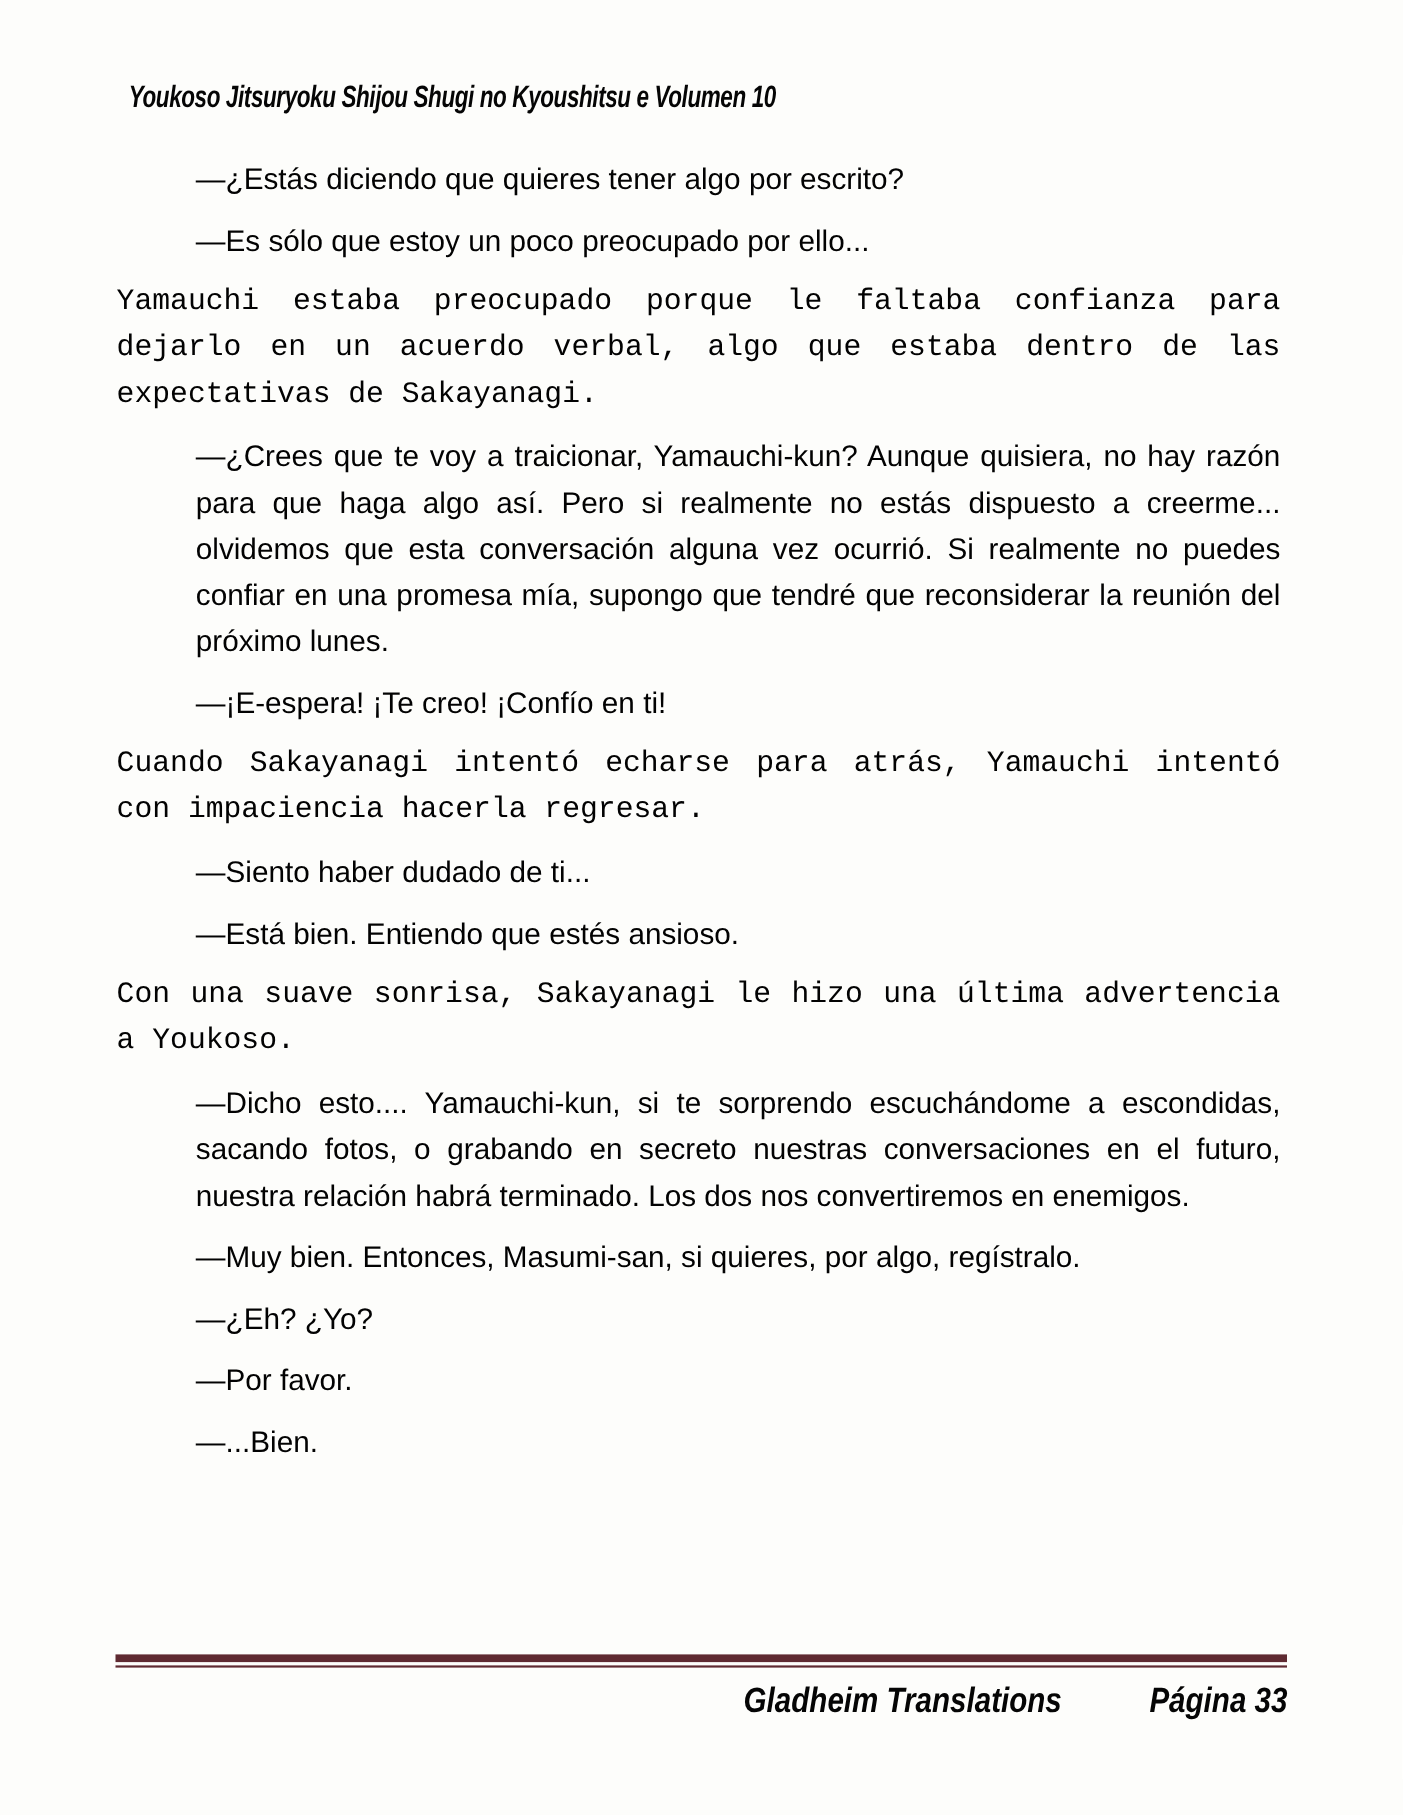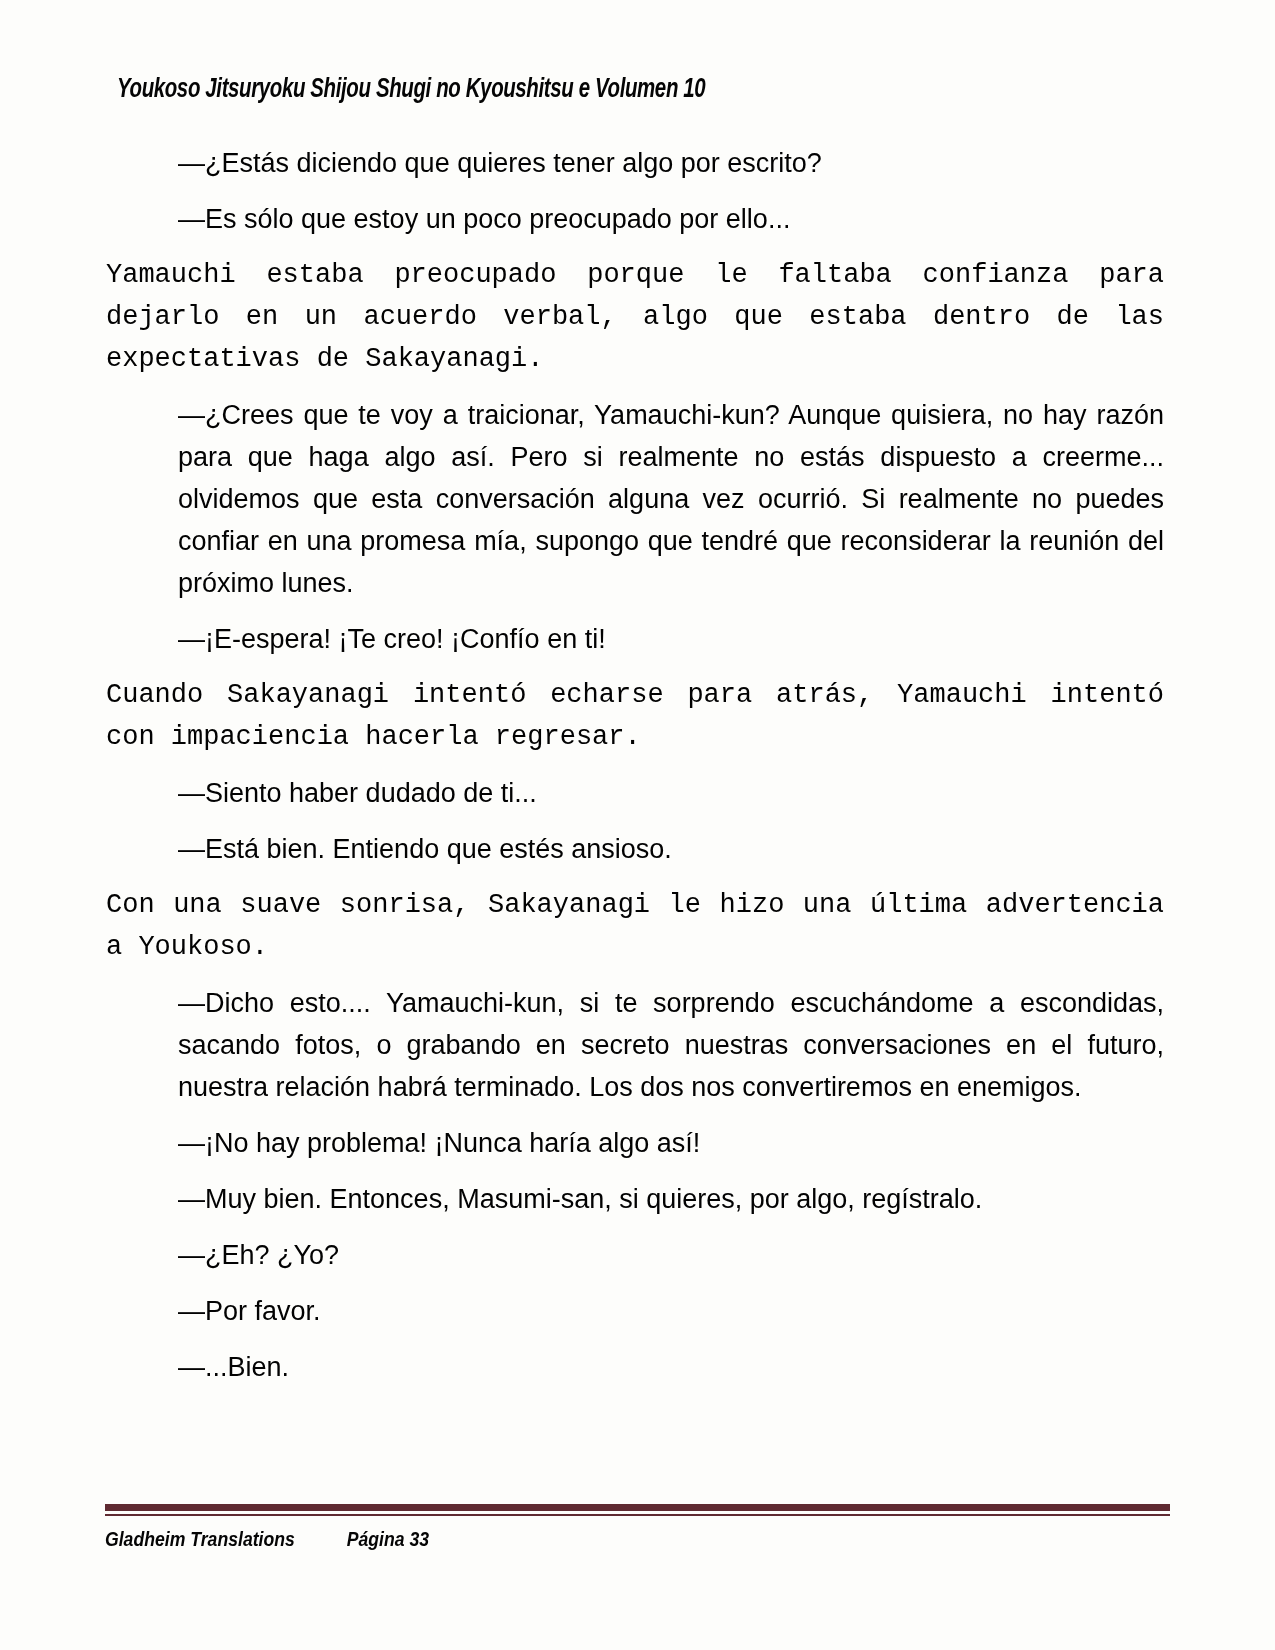--- a/index.html
+++ b/index.html
@@ -76,26 +76,26 @@
     background-clip: content-box;
     box-sizing: content-box;
     
     border-top: 7px solid #5f2a31;
     height: 0;
     padding-top: 0;
   }
   .footer-row {
     margin-top: 11px;
     display: flex;
-    justify-content: flex-start;
+    justify-content: flex-end;
     align-items: baseline;
     font-family: "Liberation Sans", sans-serif;
     font-weight: bold;
     font-style: italic;
-    font-size: 21px;
+    font-size: 32px;
     white-space: nowrap;
     color: #050505;
   }
   .footer-left {
     display: inline-block;
     transform: scaleX(0.84);
     transform-origin: left center;
   }
   .footer-right {
     display: inline-block;
@@ -117,21 +117,20 @@
       <p class="para dialogue">—¿Estás diciendo que quieres tener algo por escrito?</p>
       <p class="para dialogue">—Es sólo que estoy un poco preocupado por ello...</p>
       <p class="para narrative">Yamauchi estaba preocupado porque le faltaba confianza para dejarlo en un acuerdo verbal, algo que estaba dentro de las expectativas de Sakayanagi.</p>
       <p class="para dialogue">—¿Crees que te voy a traicionar, Yamauchi-kun? Aunque quisiera, no hay razón para que haga algo así. Pero si realmente no estás dispuesto a creerme... olvidemos que esta conversación alguna vez ocurrió. Si realmente no puedes confiar en una promesa mía, supongo que tendré que reconsiderar la reunión del próximo lunes.</p>
       <p class="para dialogue">—¡E-espera! ¡Te creo! ¡Confío en ti!</p>
       <p class="para narrative">Cuando Sakayanagi intentó echarse para atrás, Yamauchi intentó con impaciencia hacerla regresar.</p>
       <p class="para dialogue">—Siento haber dudado de ti...</p>
       <p class="para dialogue">—Está bien. Entiendo que estés ansioso.</p>
       <p class="para narrative">Con una suave sonrisa, Sakayanagi le hizo una última advertencia a Youkoso.</p>
       <p class="para dialogue">—Dicho esto.... Yamauchi-kun, si te sorprendo escuchándome a escondidas, sacando fotos, o grabando en secreto nuestras conversaciones en el futuro, nuestra relación habrá terminado. Los dos nos convertiremos en enemigos.</p>
-      <p class="para dialogue">—¡No hay problema! ¡Nunca haría algo así!</p>
       <p class="para dialogue">—Muy bien. Entonces, Masumi-san, si quieres, por algo, regístralo.</p>
       <p class="para dialogue">—¿Eh? ¿Yo?</p>
       <p class="para dialogue">—Por favor.</p>
       <p class="para dialogue">—...Bien.</p>
     </main>
 
   <footer class="page-footer">
     <div class="footer-rule" style="border-top-color: rgb(95, 42, 49); border-bottom-color: rgb(95, 42, 49);"></div>
     <div class="footer-row">
       <span class="footer-left">Gladheim Translations</span>

